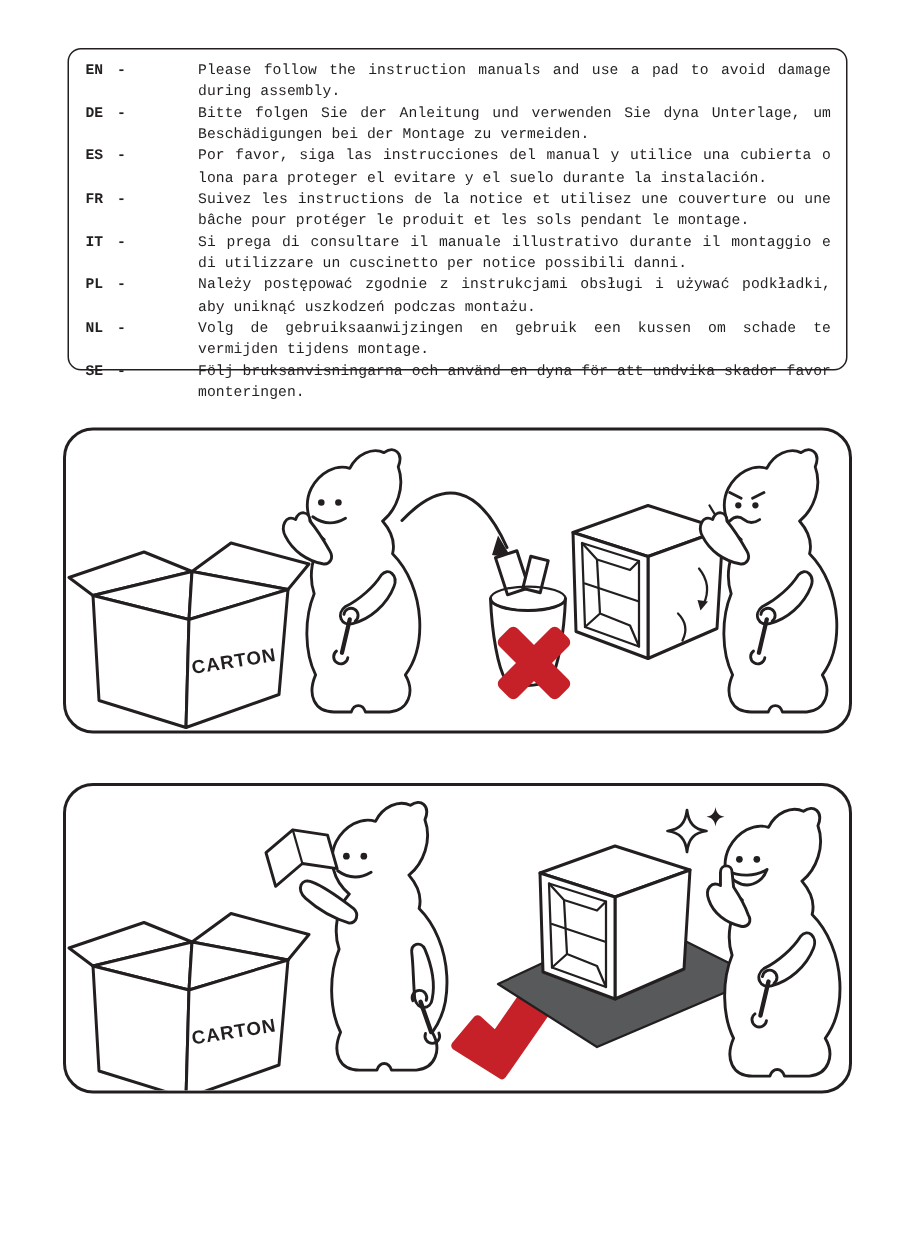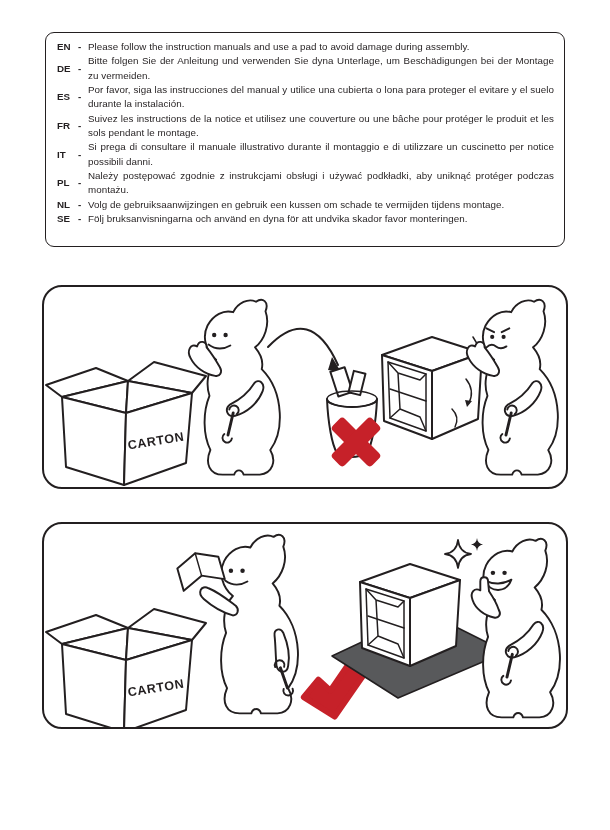--- a/index.html
+++ b/index.html
@@ -6,24 +6,24 @@
   html,body { background:#ffffff; }
   body { font-family:"Liberation Sans", sans-serif; color:#231f20; }
   .page { position:relative; width:610px; height:830px; background:#fff; overflow:hidden; }
 
   
   .notice-box {
     position:absolute; left:45px; top:32px; width:520px; height:215px;
     border:1.5px solid #231f20; border-radius:9px;
     padding:7px 10px 6px 11px;
   }
-  .lang-row { display:flex; align-items:center; }
+  .lang-row { display:flex; align-items:flex-start;font-family:Liberation Mono, monospace; }
   .lang-code  { flex:0 0 21px; font-weight:bold; font-size:9.8px; line-height:14.35px; }
   .lang-dash  { flex:0 0 10px; font-weight:bold; font-size:9.8px; line-height:14.35px; text-align:left; }
-  .lang-text  { flex:1; font-size:9.8px; line-height:14.35px; text-align:justify; letter-spacing:0.05px; }
+  .lang-text  { flex:1; font-size:9.8px; line-height:14.35px; text-align:justify; letter-spacing:0.05px;margin-left:44px; }
 
   
   .panel {
     position:absolute; left:42px; width:526px;
     border:2px solid #231f20; border-radius:20px; background:#fff;
     overflow:hidden;
   }
   .panel-incorrect { top:285px; height:204px; }
   .panel-correct   { top:522px; height:207px; }
   .panel svg { display:block; width:100%; height:100%; }
@@ -63,21 +63,21 @@
       <span class="lang-text">Suivez les instructions de la notice et utilisez une couverture ou une bâche pour protéger le produit et les sols pendant le montage.</span>
     </div>
     <div class="lang-row">
       <span class="lang-code">IT</span>
       <span class="lang-dash">-</span>
       <span class="lang-text">Si prega di consultare il manuale illustrativo durante il montaggio e di utilizzare un cuscinetto per notice possibili danni.</span>
     </div>
     <div class="lang-row">
       <span class="lang-code">PL</span>
       <span class="lang-dash">-</span>
-      <span class="lang-text">Należy postępować zgodnie z instrukcjami obsługi i używać podkładki, aby uniknąć protéger podczas montażu.</span>
+      <span class="lang-text">Należy postępować zgodnie z instrukcjami obsługi i używać podkładki, aby uniknąć uszkodzeń podczas montażu.</span>
     </div>
     <div class="lang-row">
       <span class="lang-code">NL</span>
       <span class="lang-dash">-</span>
       <span class="lang-text">Volg de gebruiksaanwijzingen en gebruik een kussen om schade te vermijden tijdens montage.</span>
     </div>
     <div class="lang-row">
       <span class="lang-code">SE</span>
       <span class="lang-dash">-</span>
       <span class="lang-text">Följ bruksanvisningarna och använd en dyna för att undvika skador favor monteringen.</span>

